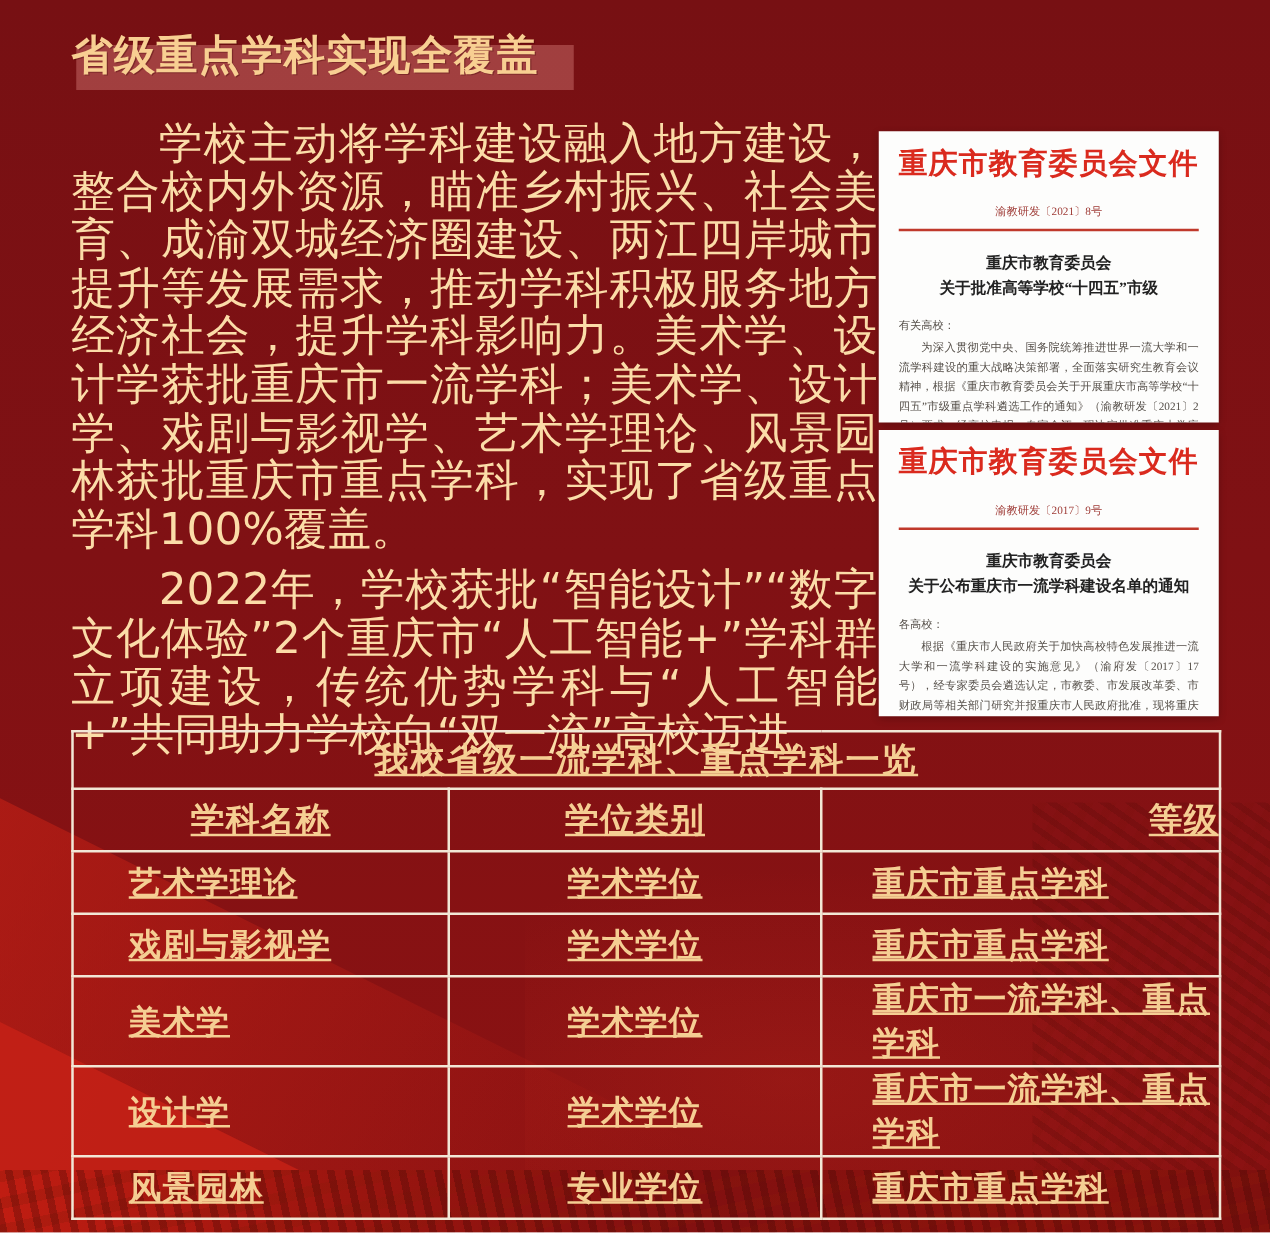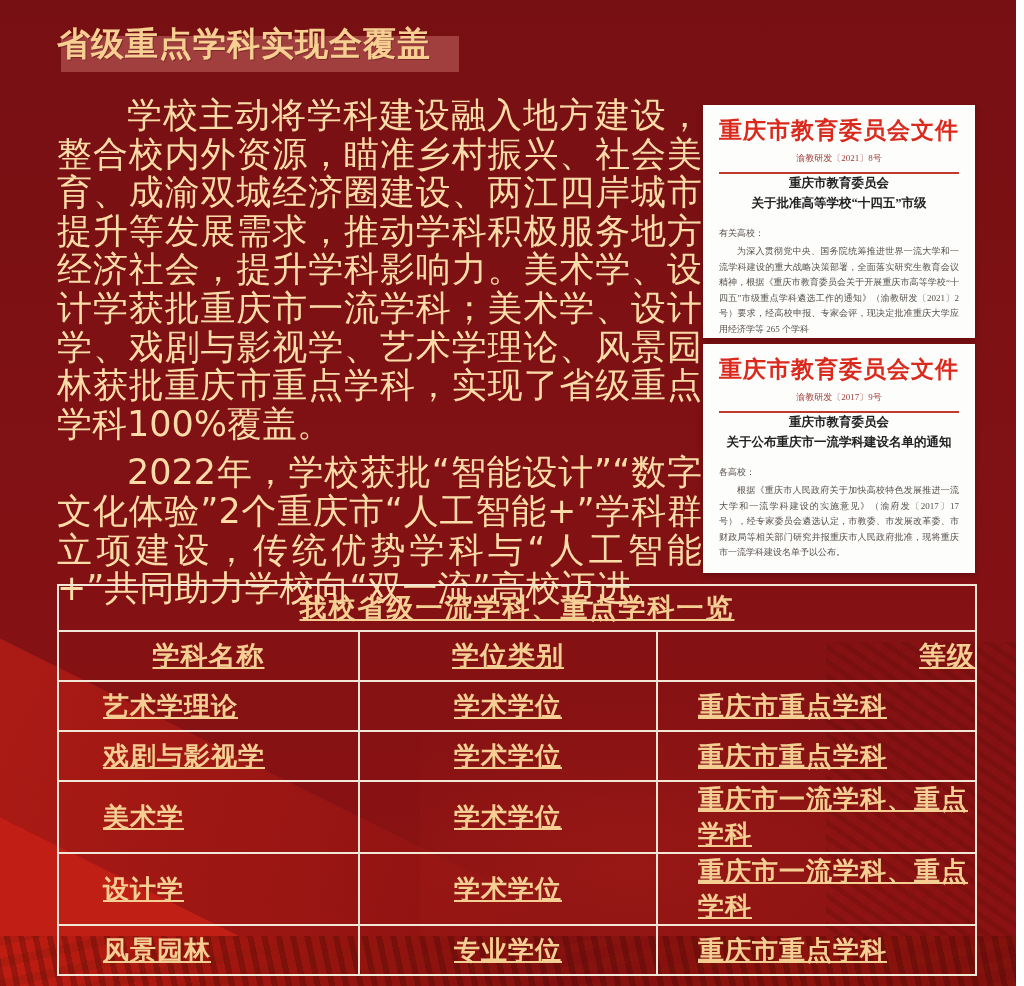--- a/index.html
+++ b/index.html
@@ -91,31 +91,32 @@
   .doc-masthead {
     margin-top: 10px;
     text-align: center;
     font-size: 23px;
     font-weight: 700;
     letter-spacing: 1px;
     color: #DA2A1E;
     white-space: nowrap;
   }
   .doc-number {
-    margin-top: 6px;
+    margin-top: 17px;
     text-align: center;
     font-size: 9px;
     color: #9E3A35;
   }
   .doc-rule {
     margin-top: 7px;
     height: 2px;
     background: #C0392B;
   }
   .doc-title {
+    margin-top: 16px;
     text-align: center;
     font-size: 12.5px;
     font-weight: 700;
     line-height: 19.5px;
     color: #222222;
   }
   .doc-salutation {
     margin-top: 14px;
     font-size: 9px;
     color: #56504A;

